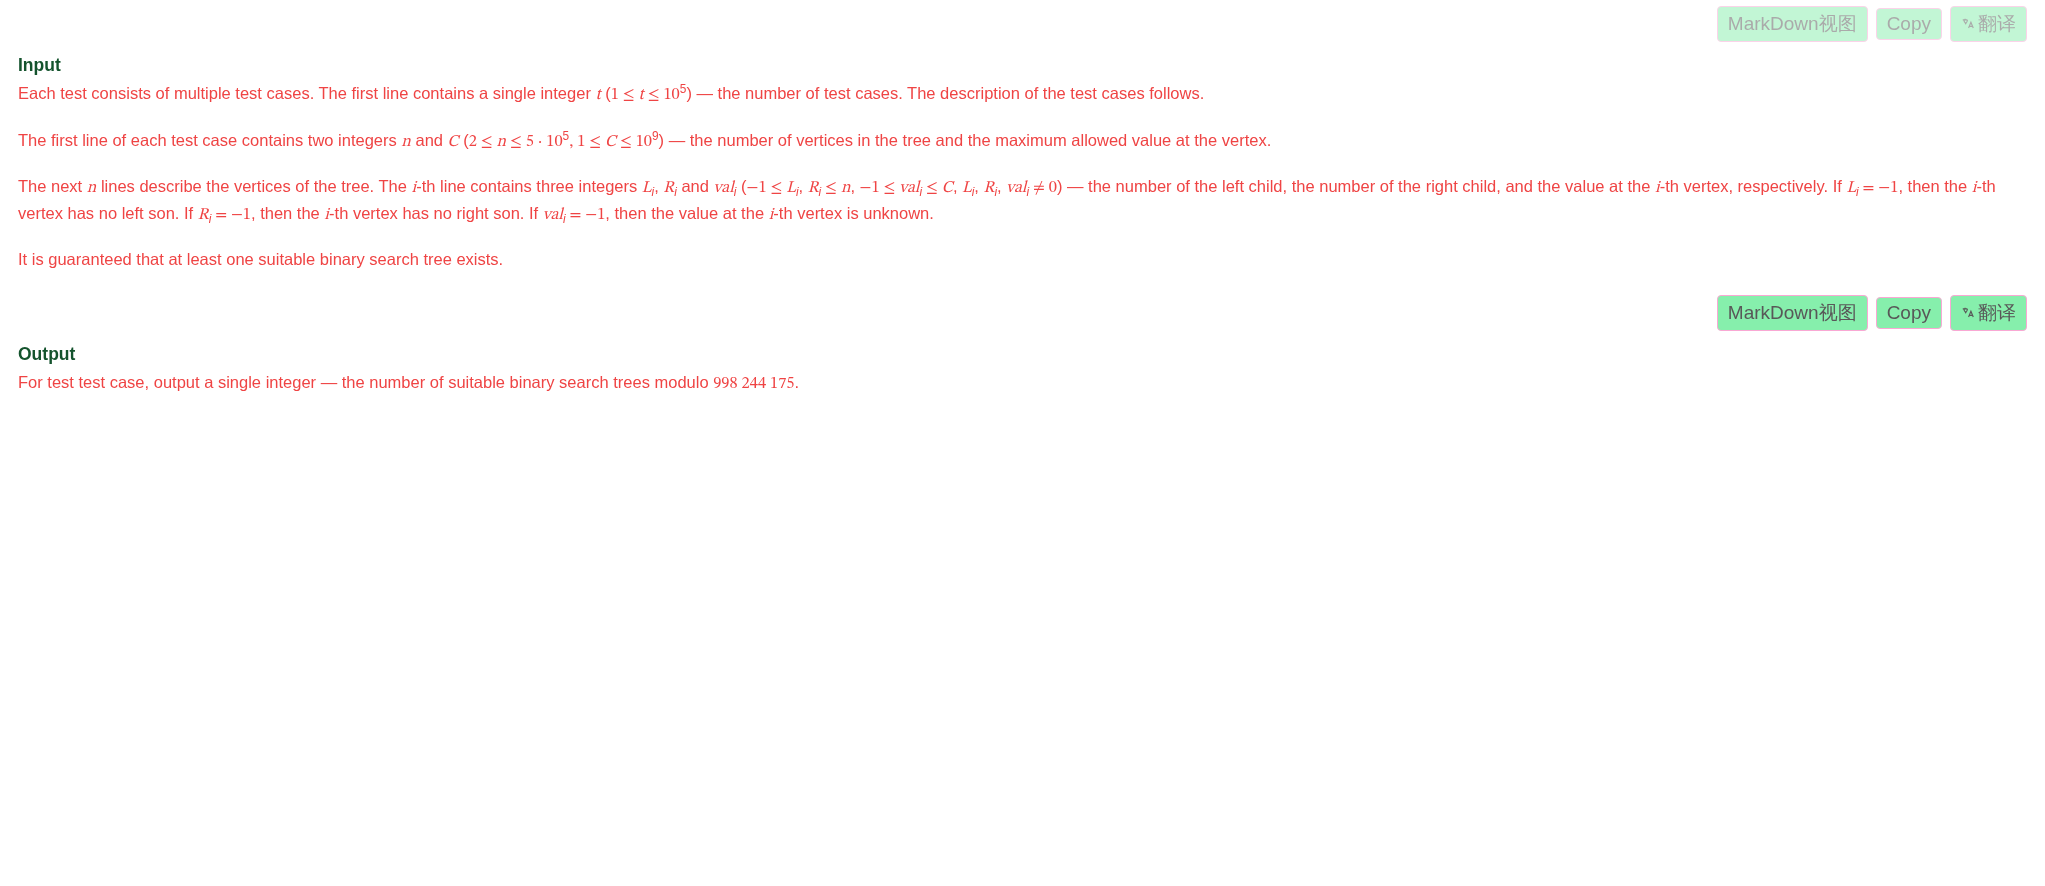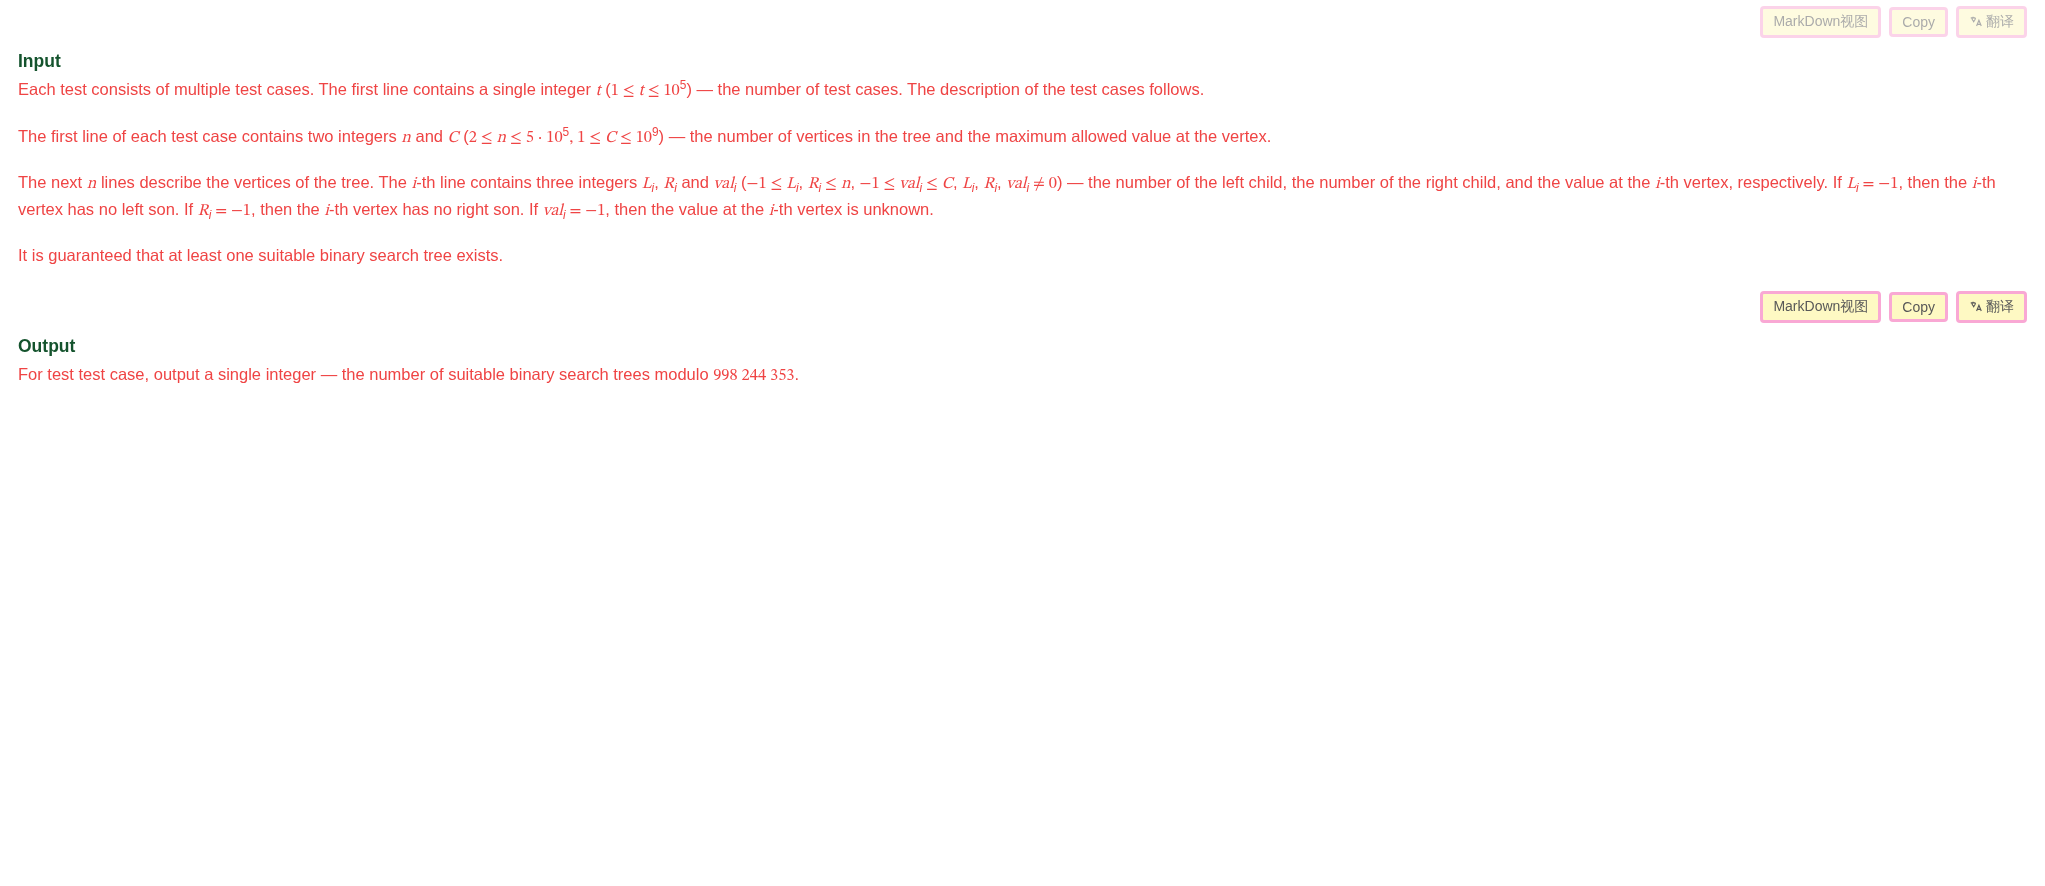--- a/index.html
+++ b/index.html
@@ -6,21 +6,21 @@
     body { font-family: -apple-system, BlinkMacSystemFont, "Segoe UI", Helvetica, Arial, sans-serif; background: #ffffff; color: #1a1a1a; padding: 12px 18px; font-size: 16.5px; line-height: 1.55; }
     .section { margin-bottom: 22px; }
     .section-header { font-weight: 700; font-size: 17.5px; color: #14532d; margin-bottom: 2px; }
     .paragraph { margin-bottom: 20px; color: #ef4444; }
     .math { font-family: "Cambria Math", "STIX Two Math", "Latin Modern Math", Georgia, serif; font-style: italic; }
     .math.upright { font-style: normal; }
     .sup { font-size: 0.72em; vertical-align: super; line-height: 0; font-style: normal; }
     .sub { font-size: 0.72em; vertical-align: sub; line-height: 0; font-style: italic; }
     .toolbar { display: flex; justify-content: flex-end; gap: 8px; margin-bottom: 10px; align-items: center; }
     .toolbar-top { margin-top: -6px; opacity: 0.5; }
-    .btn { display: inline-flex; align-items: center; gap: 3px; background: #fef9c3; border: 3px solid #f9a8d4; border-radius: 4px; padding: 4px 10px; font-size: 14px; color: #585858; cursor: pointer; }
+    .btn { display: inline-flex; align-items: center; gap: 3px; background: #86efac; border: 1px solid #f9a8d4; border-radius: 4px; padding: 4px 10px; font-size: 19px; color: #585858; cursor: pointer; }
     .icon-svg { width: 14px; height: 14px; }
   </style>
 </head>
 <body>
 
 <div class="toolbar toolbar-top">
   <button class="btn">
     <span>MarkDown视图</span>
   </button>
   <button class="btn">
@@ -64,15 +64,15 @@
     <svg class="icon-svg" viewBox="0 0 24 24" fill="none" stroke="currentColor" stroke-width="2">
         <path d="M3 5h8M7 3v2M5 5c0 4 4 7 4 7M11 5c0 4-4 7-4 7M13 19l4-10 4 10M14.5 16h5"></path>
       </svg>
     <span>翻译</span>
   </button>
 </div>
 
 <div class="section">
   <div class="section-header">Output</div>
   <div class="paragraph">
-    <span>For test test case, output a single integer — the number of suitable binary search trees modulo </span><span class="math upright">998 244 353</span><span>.</span>
+    <span>For test test case, output a single integer — the number of suitable binary search trees modulo </span><span class="math upright">998 244 175</span><span>.</span>
   </div>
 </div>
 
 </body></html>

